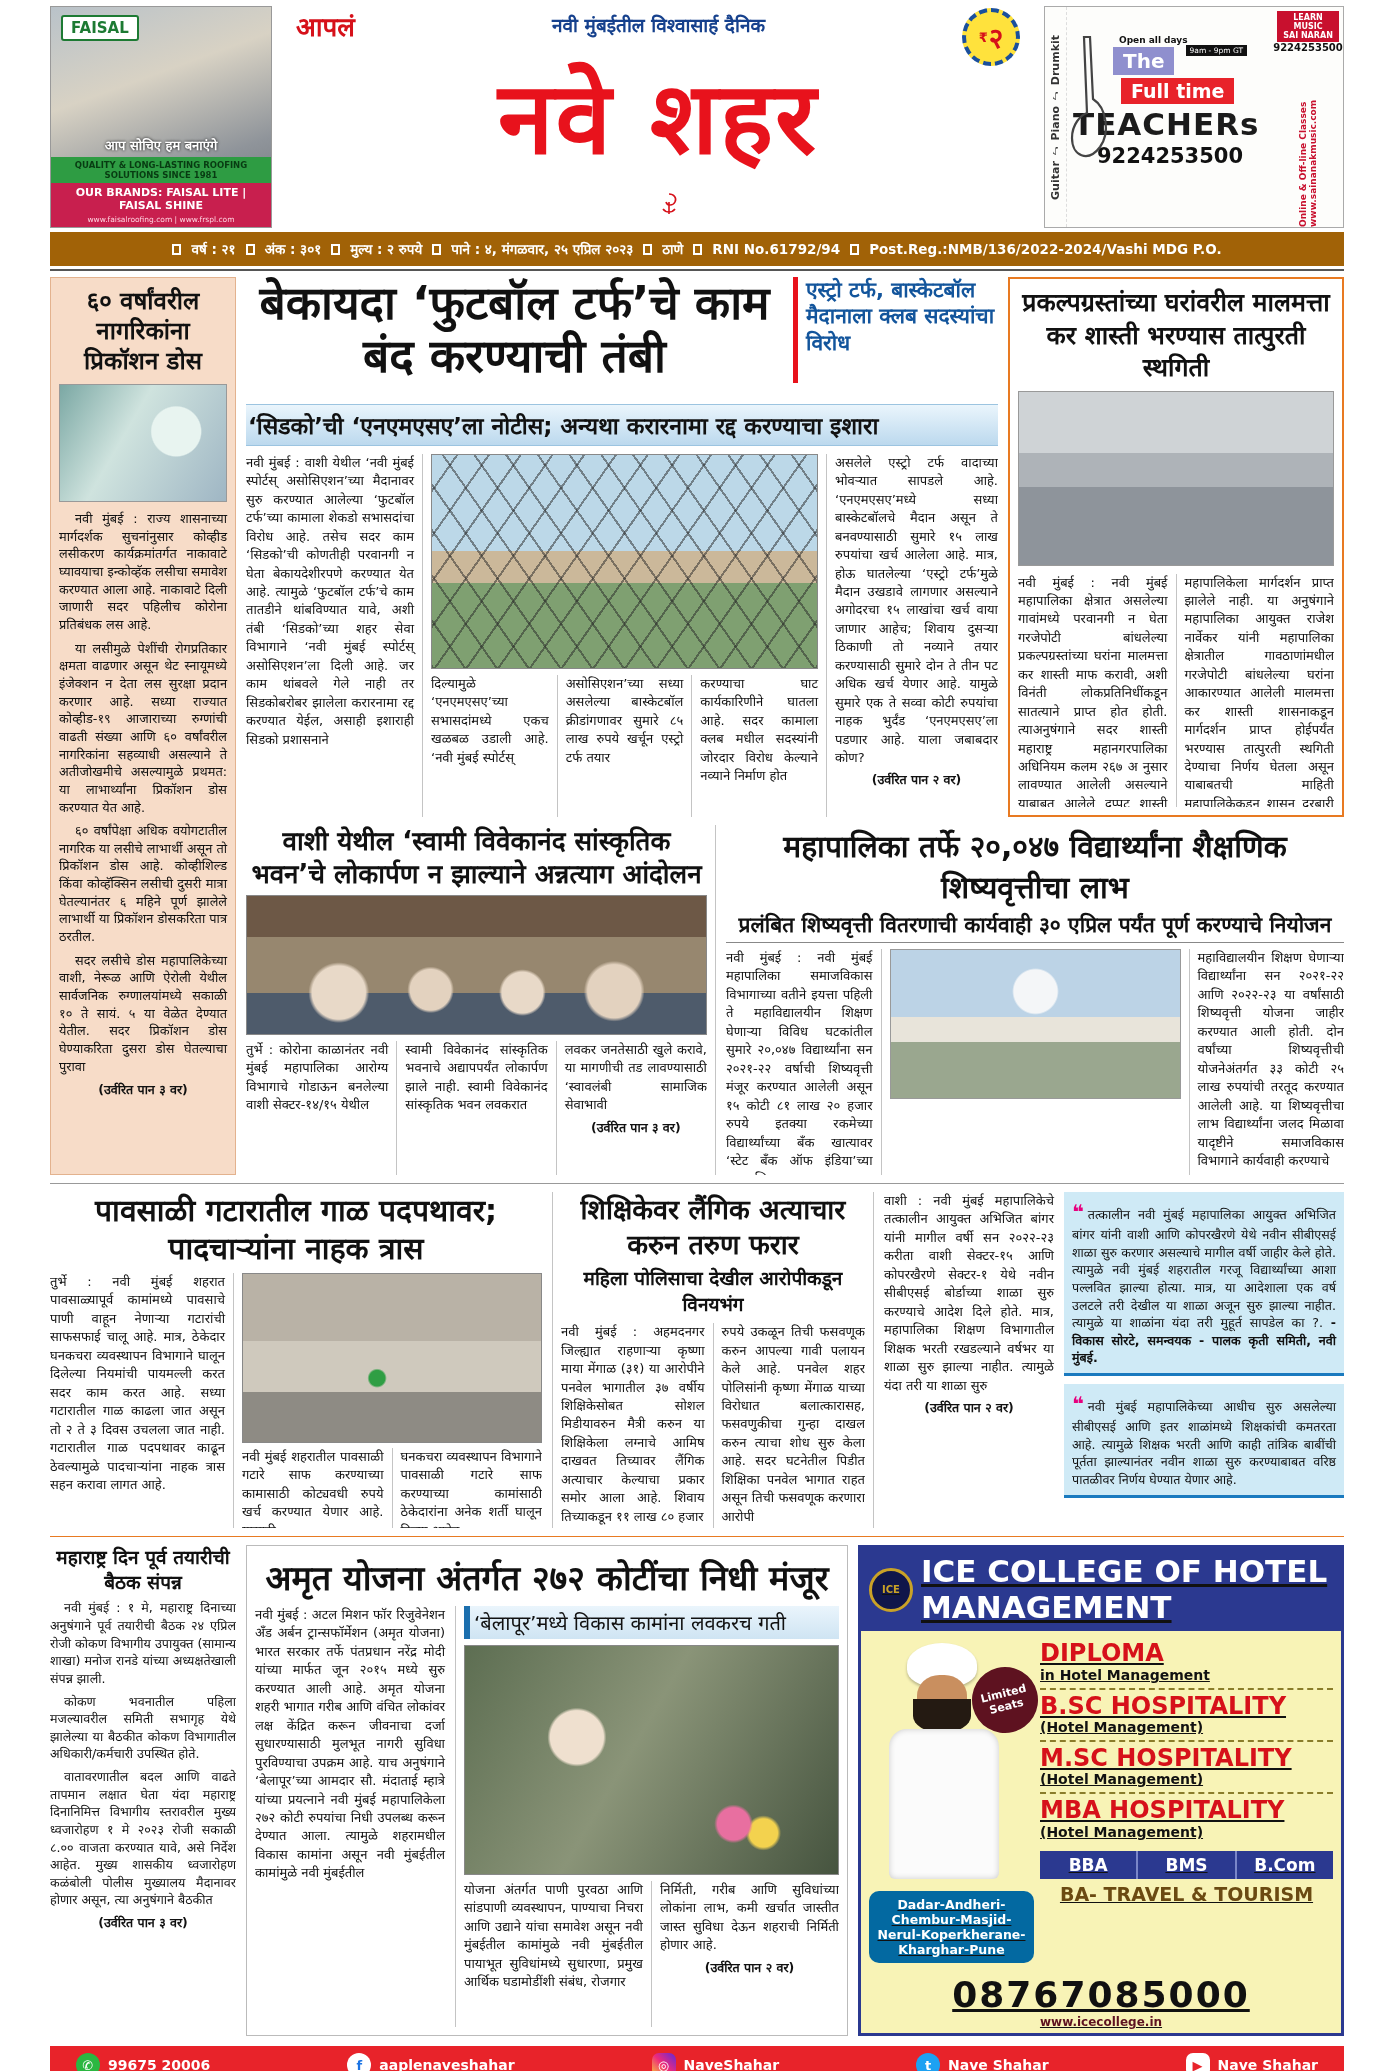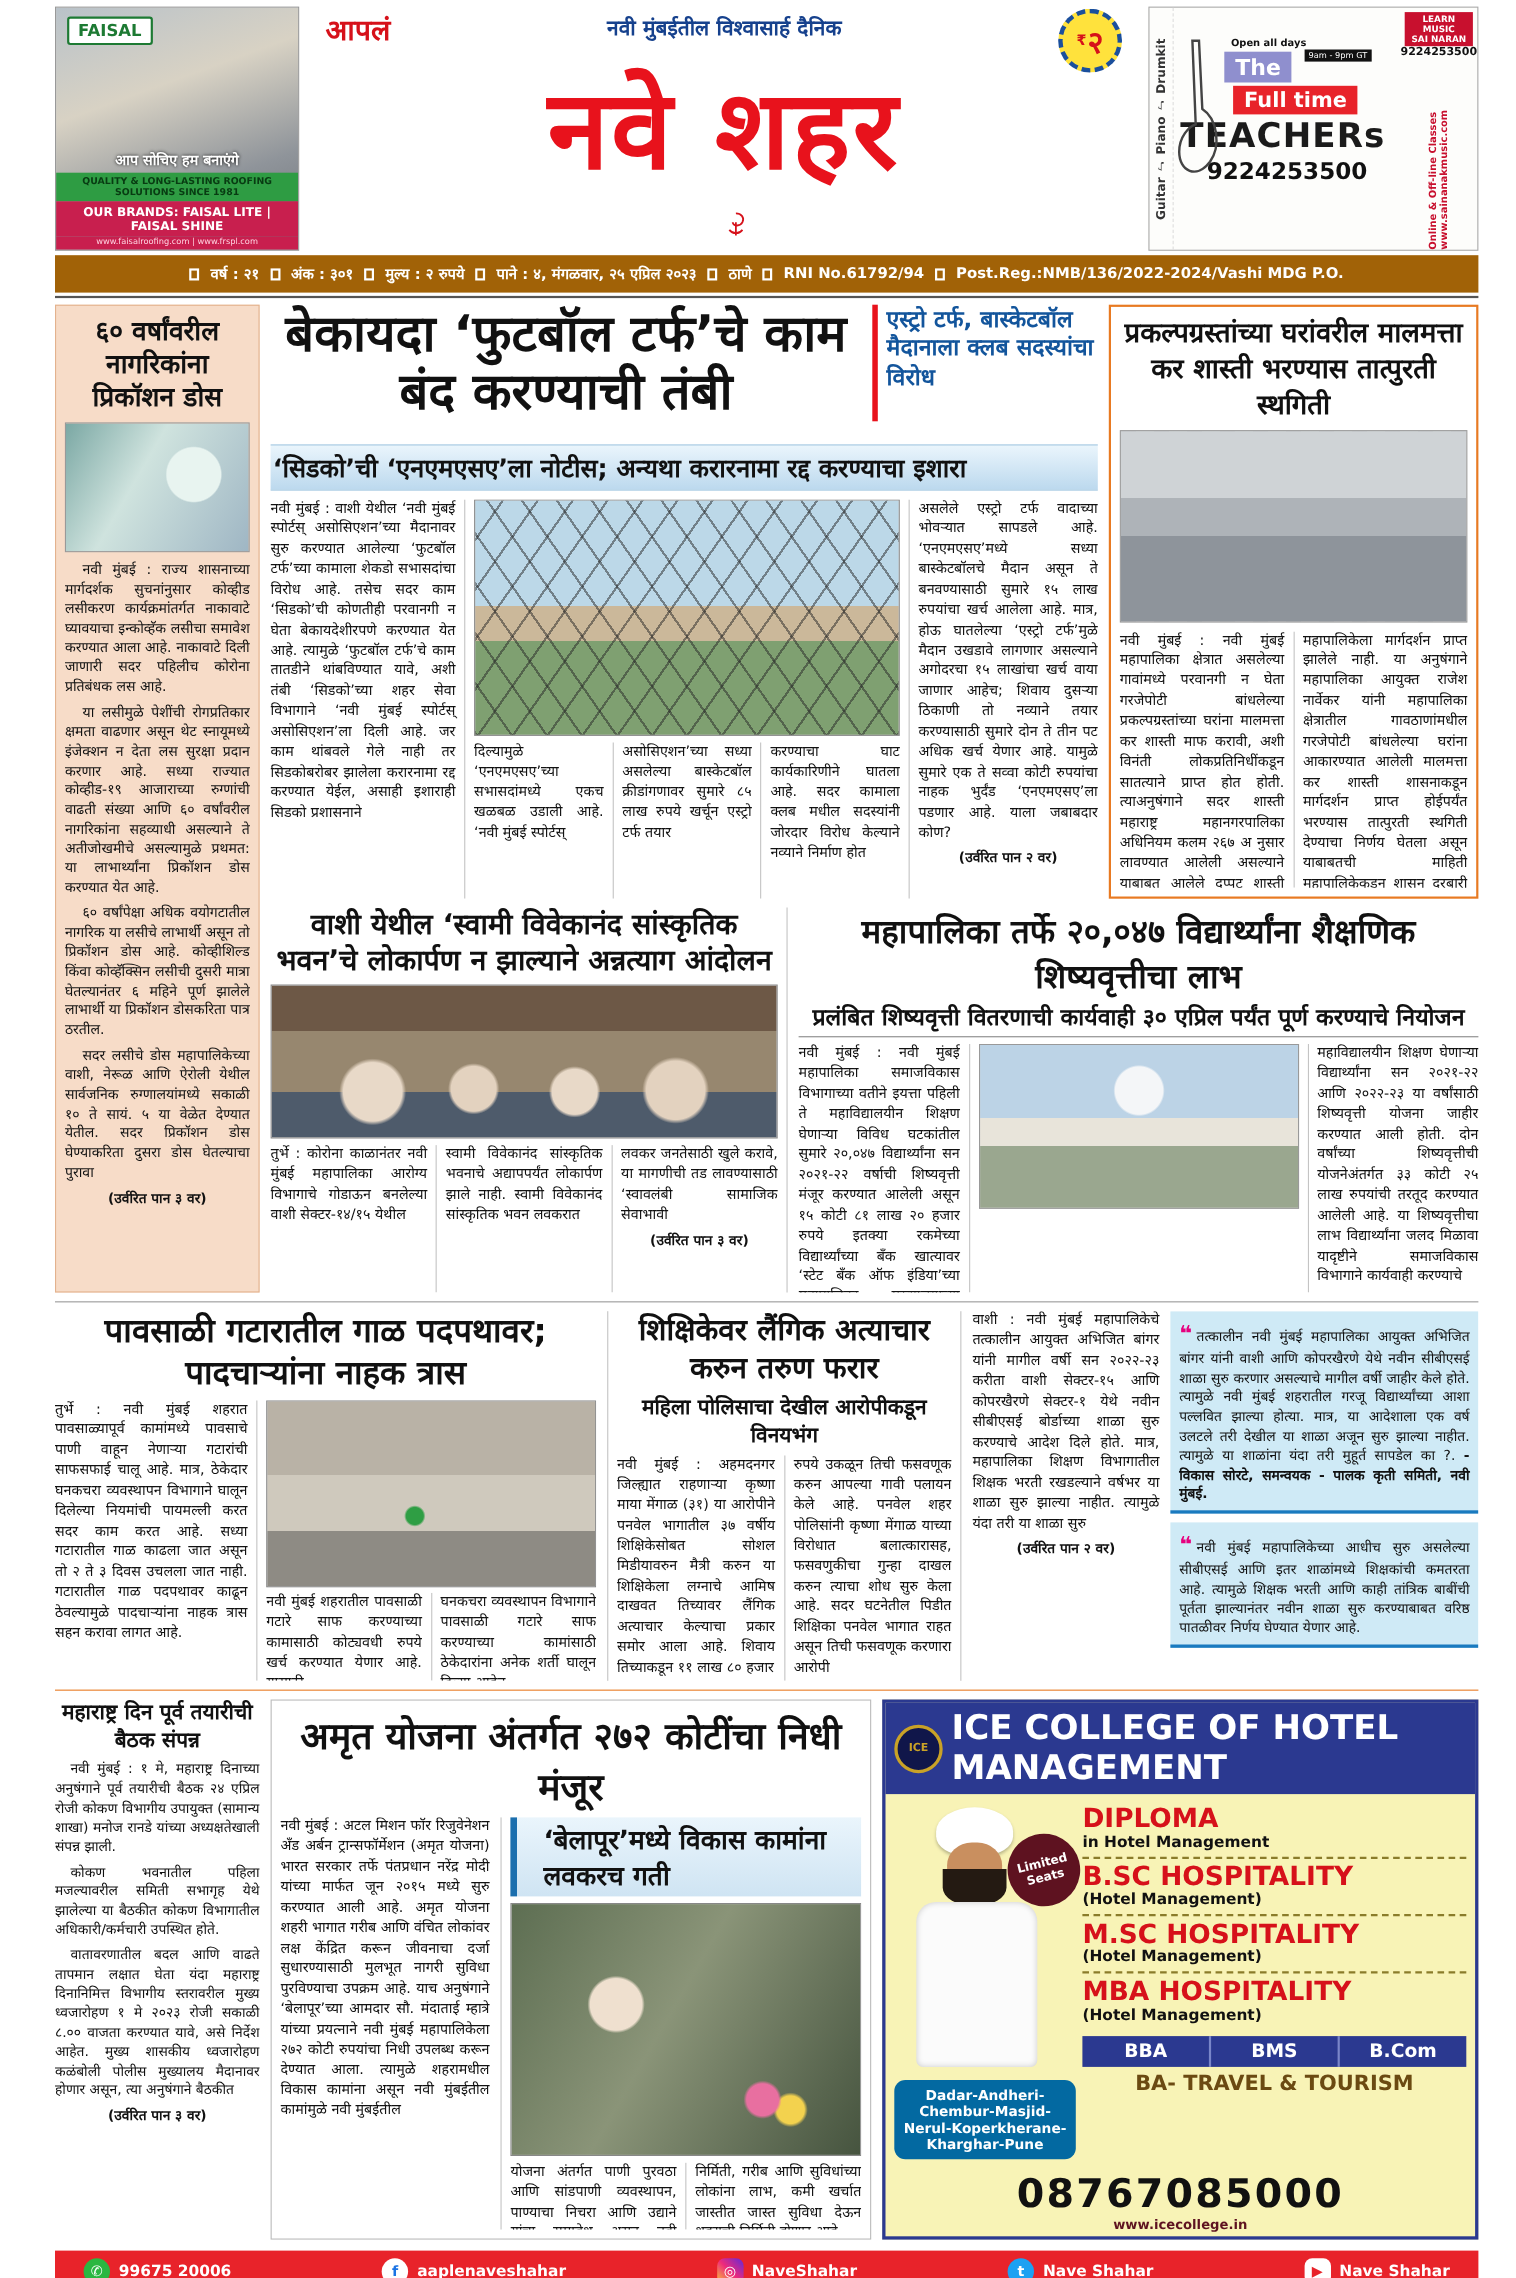--- a/index.html
+++ b/index.html
@@ -134,29 +134,29 @@
 
   .row4 { display:flex; gap:10px; border-top:1px solid #e87a22; margin-top:8px; padding-top:8px; height:500px; }
   .mahadin { width:186px; overflow:hidden; }
   .mahadin h2 { font-size:19px; text-align:center; line-height:1.3; margin-bottom:5px; }
   .mahadin p { font-size:12.6px; line-height:1.4; text-align:justify; margin-bottom:5px; text-indent:14px; }
   .amrut { flex:1; border:1px solid #bbb; padding:8px; display:flex; flex-direction:column; }
   .amrut h2 { font-size:34px; text-align:center; margin-bottom:6px; }
   .amrut-body { display:flex; gap:10px; flex:1; overflow:hidden; }
   .amrut-c1 { width:190px; }
   .amrut-right { flex:1; display:flex; flex-direction:column; gap:6px; }
-  .amrut-sub { border-left:6px solid #1c6fae; background:linear-gradient(#eaf5fc,#cfe4f3); font-size:24px; font-weight:bold; padding:3px 24px; }
+  .amrut-sub { border-left:6px solid #1c6fae; background:linear-gradient(#eaf5fc,#cfe4f3); font-size:20px; font-weight:normal; padding:3px 4px; }
   .flower-photo { height:230px; border:1px solid #888; background:
     radial-gradient(circle at 72% 78%, #e86fa0 0 5%, transparent 6%),
     radial-gradient(circle at 80% 82%, #f3d24e 0 4%, transparent 5%),
     radial-gradient(circle at 30% 40%, #efe0cf 0 9%, transparent 10%),
     linear-gradient(120deg,#5d6e52 0%,#8a9478 45%,#46543f 100%); }
   .amrut-two { display:flex; gap:8px; flex:1; overflow:hidden; } .amrut-two > div { flex:1; }
 
-  .ice { width:542px; border:3px solid #2b3990; background:#f8f3b6; display:flex; flex-direction:column; }
+  .ice { width:486px; border:3px solid #2b3990; background:#f8f3b6; display:flex; flex-direction:column;text-decoration:underline; }
   .ice-head { background:#2b3990; color:#fff; display:flex; align-items:center; gap:8px; padding:6px 8px; }
   .ice-logo { width:44px; height:44px; border-radius:50%; background:#10164a; border:3px solid #c9a227;
     color:#c9a227; font-size:10px; font-weight:bold; display:flex; align-items:center; justify-content:center; }
   .ice-title { flex:1; text-align:left; font-weight:bold; font-size:31px; line-height:1.15; }
   .ice-body { flex:1; display:flex; padding:6px 8px 2px; gap:6px; }
   .ice-left { width:165px; position:relative; }
   .chef { position:relative; height:250px; }
   .chef .turban { position:absolute; top:6px; left:38px; width:70px; height:44px; background:#fff; border-radius:50% 50% 40% 40%; box-shadow:0 2px 3px rgba(0,0,0,.25); }
   .chef .face { position:absolute; top:38px; left:48px; width:50px; height:46px; background:#c98f5f; border-radius:45%; }
   .chef .beard { position:absolute; top:62px; left:44px; width:58px; height:34px; background:#241a12; border-radius:0 0 50% 50%; }

